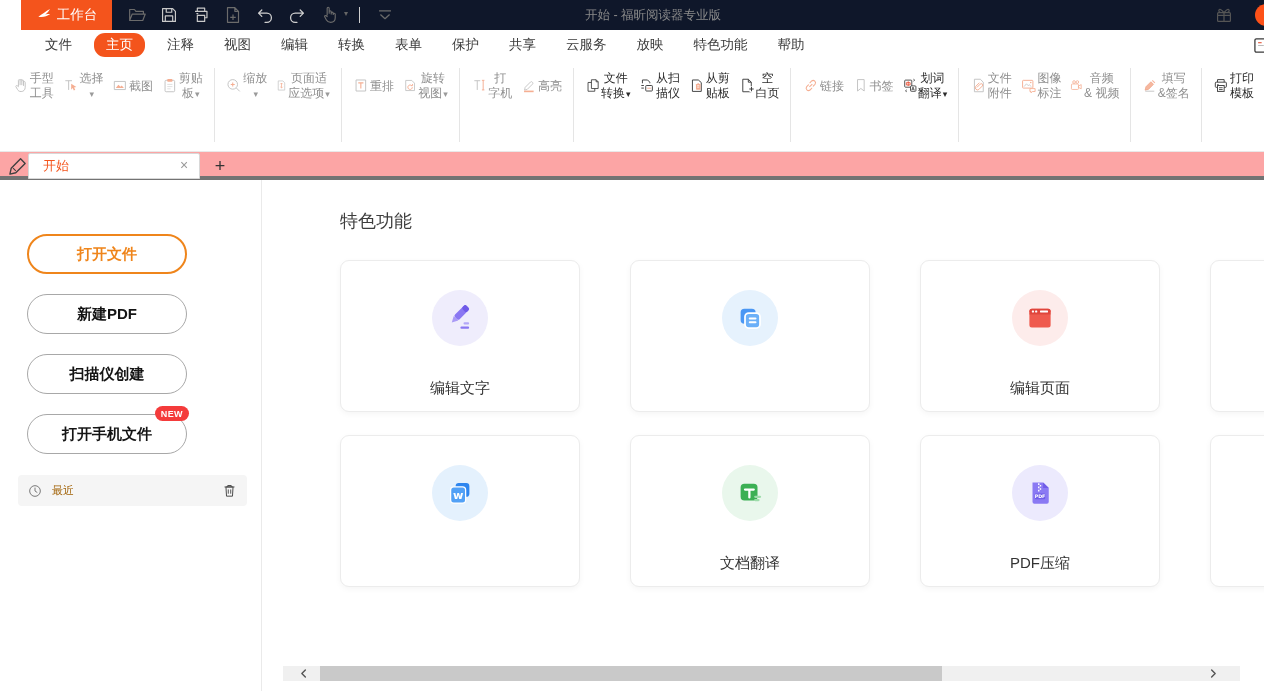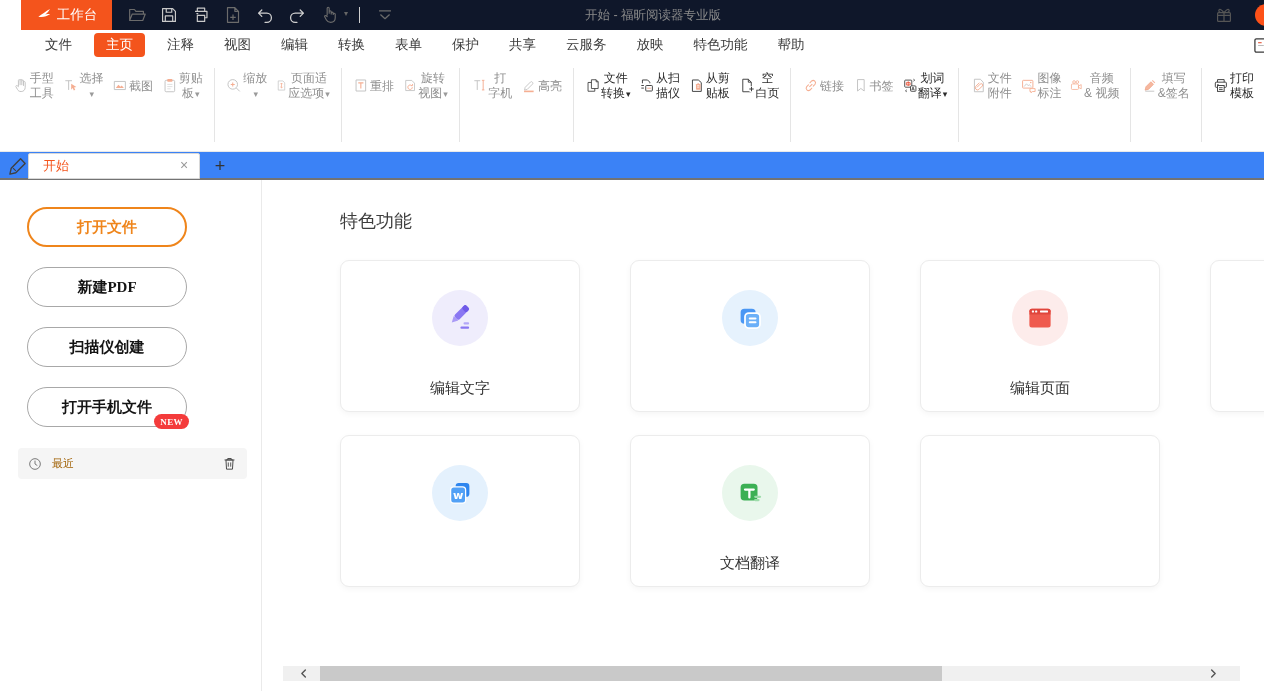--- a/index.html
+++ b/index.html
@@ -16,47 +16,47 @@
   .qa-btn .ico { width:20px; height:20px; }
   .qa-caret { position:absolute; right:-8px; top:5px; font-size:8px; color:#666; }
   .qa-div { width:1px; height:16px; background:#cfcfcf; margin:0 9px 0 14px; }
   .window-title { position:absolute; left:0; right:0; top:0; height:48px; line-height:30px; text-align:center; font-size:12.5px; color:var(--title-text); pointer-events:none; }
   .gift-btn { position:absolute; right:50px; top:4px; width:22px; height:22px; }
   .promo-pill { position:absolute; left:1234px; top:4px; width:72px; height:22px; border-radius:12px; background:var(--promo-button); color:#fff; font-size:12px; font-weight:bold; line-height:22px; padding-left:19px; }
 
   
   .menubar { position:absolute; top:30px; left:0; width:1264px; height:30px; background:#fff; display:flex; align-items:center; padding-left:30px; }
   .menu-item { margin:0 15px; font-size:13.5px; color:#3a3a3a; white-space:nowrap; cursor:default; }
-  .menu-item.active { background:var(--accent); color:#fff; padding:3px 12px; border-radius:4px; margin:0 7px; }
+  .menu-item.active { background:var(--accent); color:#fff; padding:3px 12px; border-radius:11px; margin:0 7px; }
   .menubar-partial { position:absolute; left:1253px; top:7px; width:18px; height:17px; }
 
   
   .ribbon { position:absolute; top:60px; left:0; width:1264px; height:92px; background:#fff; border-bottom:1px solid #e9e9e9; display:flex; align-items:flex-start; padding:7px 6px 0 8px; }
   .rsep { width:1px; align-self:stretch; height:74px; background:#e5e5e5; margin:1px 7px 0; }
   .rbtn { min-width:40px; padding:0 4px; display:flex; flex-direction:row; align-items:center; cursor:default; }
   .rbtn .ric { width:33px; height:33px; margin-top:2px; }
   .rlabel { margin-top:3px; font-size:12px; line-height:15px; text-align:center; color:#8f8f8f; white-space:nowrap; }
   .rbtn.enabled .rlabel { color:#2b2b2b; }
   .rlabel .caret { font-size:9px; color:#9a9a9a; margin-left:1px; }
   .rbtn.enabled .caret { color:#2b2b2b; }
 
   
-  .tabbar { position:absolute; top:152px; left:0; width:1264px; height:28px; background:#3b82f6; border-bottom:2px solid #737373; }
+  .tabbar { position:absolute; top:152px; left:0; width:1264px; height:28px; background:#fca5a5; border-bottom:4px solid #737373; }
   .pen-btn { position:absolute; left:7px; top:3px; width:22px; height:22px; }
   .tab { position:absolute; left:28px; top:1px; width:172px; height:26px; background:#fff; border:1px solid #d8d8d8; border-radius:2px 2px 0 0; display:flex; align-items:center; }
   .tab-label { margin-left:14px; font-size:13px; color:var(--accent); flex:1; }
   .tab-close { width:18px; height:18px; margin-right:6px; font-size:14px; color:#9a9a9a; text-align:center; line-height:17px; }
   .newtab-btn { position:absolute; left:209px; top:2px; width:22px; height:24px; font-size:18px; color:#333; text-align:center; line-height:24px; }
 
   
   .sidebar { position:absolute; top:180px; left:0; width:262px; bottom:0; background:#fff; border-right:1px solid #eaeaea; }
   .pill { display:block; position:relative; margin:0 0 20px 27px; width:160px; height:40px; border-radius:21px; background:#fff; border:1.5px solid #a8a8a8; font-size:15px; font-weight:bold; color:#141414; font-family:inherit; text-align:center; }
   .pill.primary { border:2px solid var(--primary-button); color:var(--primary-button); }
   .pill:first-child { margin-top:27px; }
-  .new-badge { position:absolute; top:-9px; right:-3px; background:var(--new-badge); color:#fff; font-size:9px; font-weight:bold; padding:2.5px 6px; border-radius:8px; letter-spacing:.4px;margin-top:35px; }
+  .new-badge { position:absolute; top:-9px; right:-3px; background:var(--new-badge); color:#fff; font-size:9px; font-weight:bold; padding:2.5px 6px; border-radius:8px; letter-spacing:.4px; }
   .recent-bar { margin:21px 14px 0 18px; height:31px; background:#f5f5f5; border-radius:4px; display:flex; align-items:center; padding:0 9px; }
   .recent-bar .clock { width:16px; height:16px; }
   .recent-label { margin-left:9px; font-size:11px; color:#a16207; flex:1; }
   .trash-btn { width:17px; height:17px; }
 
   
   .content { position:absolute; top:180px; left:263px; right:0; bottom:0; background:#fff; overflow:hidden; }
   .section-title { margin:29px 0 0 77px; font-size:18px; color:#3e3e3e; font-weight:500; }
   .tools-grid { margin:27px 0 0 77px; width:1200px; display:flex; flex-wrap:wrap; }
   .card { width:240px; height:152px; background:#fff; border:1px solid #ececec; border-radius:9px; margin:0 50px 23px 0; position:relative; box-shadow:0 2px 6px rgba(0,0,0,.045); cursor:pointer; }
@@ -442,21 +442,21 @@
       </svg>
     </div>
   <div class="tab">
     <span class="tab-label">开始</span>
     <span class="tab-close">×</span>
   </div>
   <div class="newtab-btn">+</div>
 </div>
 
 <div class="sidebar">
-  <div style="font-family:Liberation Serif, serif;">
+  <div style="padding-top:27px;">
       <button class="pill primary" style="margin-top: 27px;"><span>打开文件</span></button>
       <button class="pill"><span>新建PDF</span></button>
       <button class="pill"><span>扫描仪创建</span></button>
       <button class="pill"><span>打开手机文件</span><span class="new-badge">NEW</span></button>
     </div>
   <div class="recent-bar">
     <span class="clock ico">
         <svg viewBox="0 0 24 24">
           <circle cx="12" cy="12" r="8" fill="none" stroke="#707070" stroke-width="1.4"></circle>
           <path d="M12 7.5V12l3 2" fill="none" stroke="#707070" stroke-width="1.4" stroke-linecap="round"></path>
@@ -534,20 +534,34 @@
           <span class="ico">
             <svg viewBox="0 0 24 24">
               <rect x="4.5" y="4.5" width="13.5" height="13.5" rx="3" fill="#3cb054"></rect>
               <path d="M8 9.2h7M11.5 9.2v6.3" stroke="#fff" stroke-width="1.8" stroke-linecap="round"></path>
               <path d="M16.2 15h3.8M16.2 17.6h2.6" stroke="#9ddcaa" stroke-width="1.8" stroke-linecap="round"></path>
             </svg>
           </span>
         </div>
         <div class="clabel">文档翻译</div>
       </div>
+      <div class="card">
+        <div class="circle" style="background: rgb(236, 234, 253);">
+          <span class="ico">
+            <svg viewBox="0 0 24 24">
+              <path d="M6 3.5h8.5L19 8v11a1.5 1.5 0 0 1-1.5 1.5h-10A1.5 1.5 0 0 1 6 19z" fill="#8a79f3"></path>
+              <path d="M14.5 3.5V8H19z" fill="#6f5ce8"></path>
+              <path d="M11 4.2v1.3M12.4 5.5v1.3M11 6.8v1.3M12.4 8.1v1.3M11 9.4v1.3" stroke="#fff" stroke-width="1.1"></path>
+              <rect x="7.8" y="12.4" width="8.4" height="4.6" rx="1" fill="#6f5ce8"></rect>
+              <text x="12" y="15.9" font-size="3.8" fill="#fff" text-anchor="middle" font-weight="bold" font-family="DejaVu Sans,sans-serif">PDF</text>
+            </svg>
+          </span>
+        </div>
+        <div class="clabel">PDF压缩</div>
+      </div>
       <div class="card"></div>
     </div>
 </div>
 
 <div class="hscroll">
   <div class="harrow left ico">
       <svg viewBox="0 0 24 24">
         <path d="M14.5 5.5l-6.5 6.5 6.5 6.5" fill="none" stroke="#555" stroke-width="2.6" stroke-linecap="round" stroke-linejoin="round"></path>
       </svg>
     </div>

